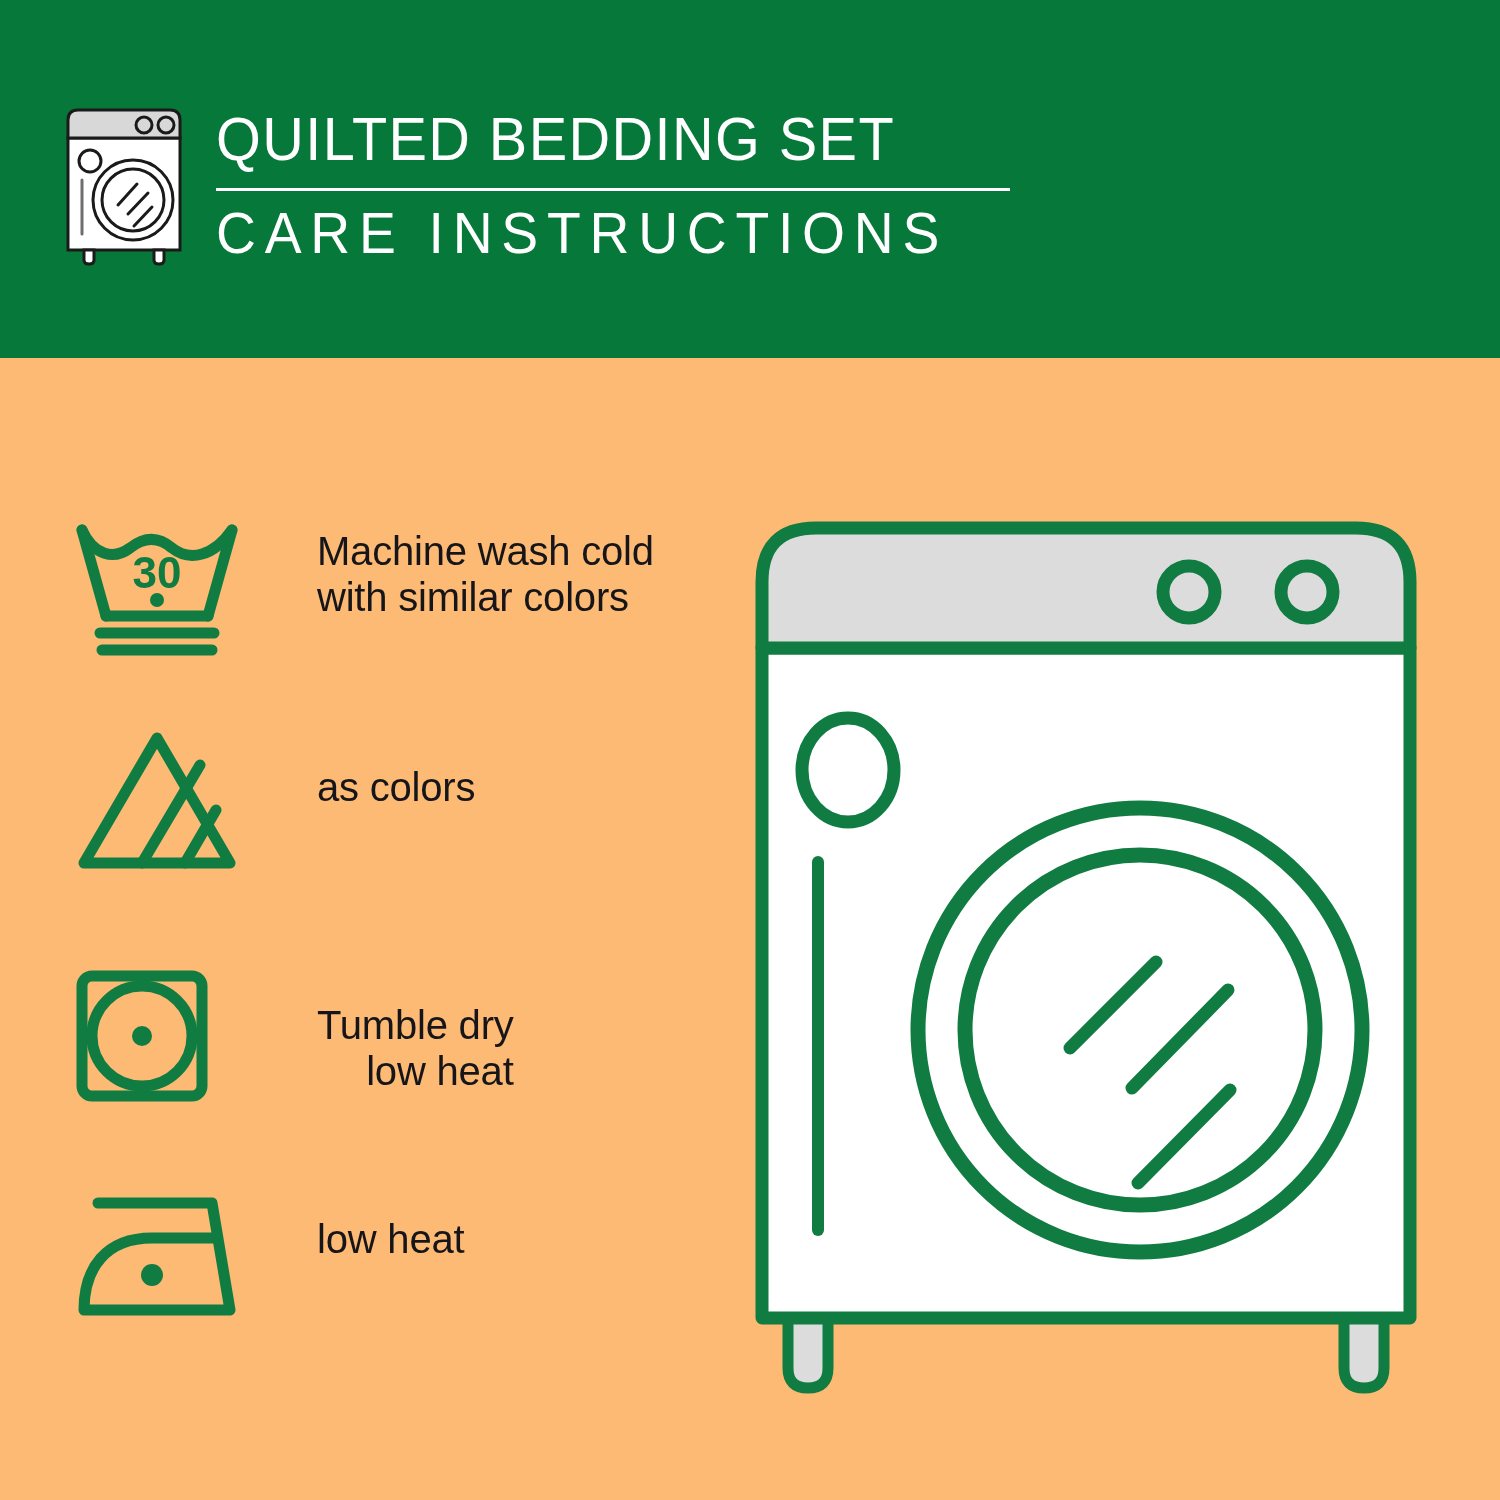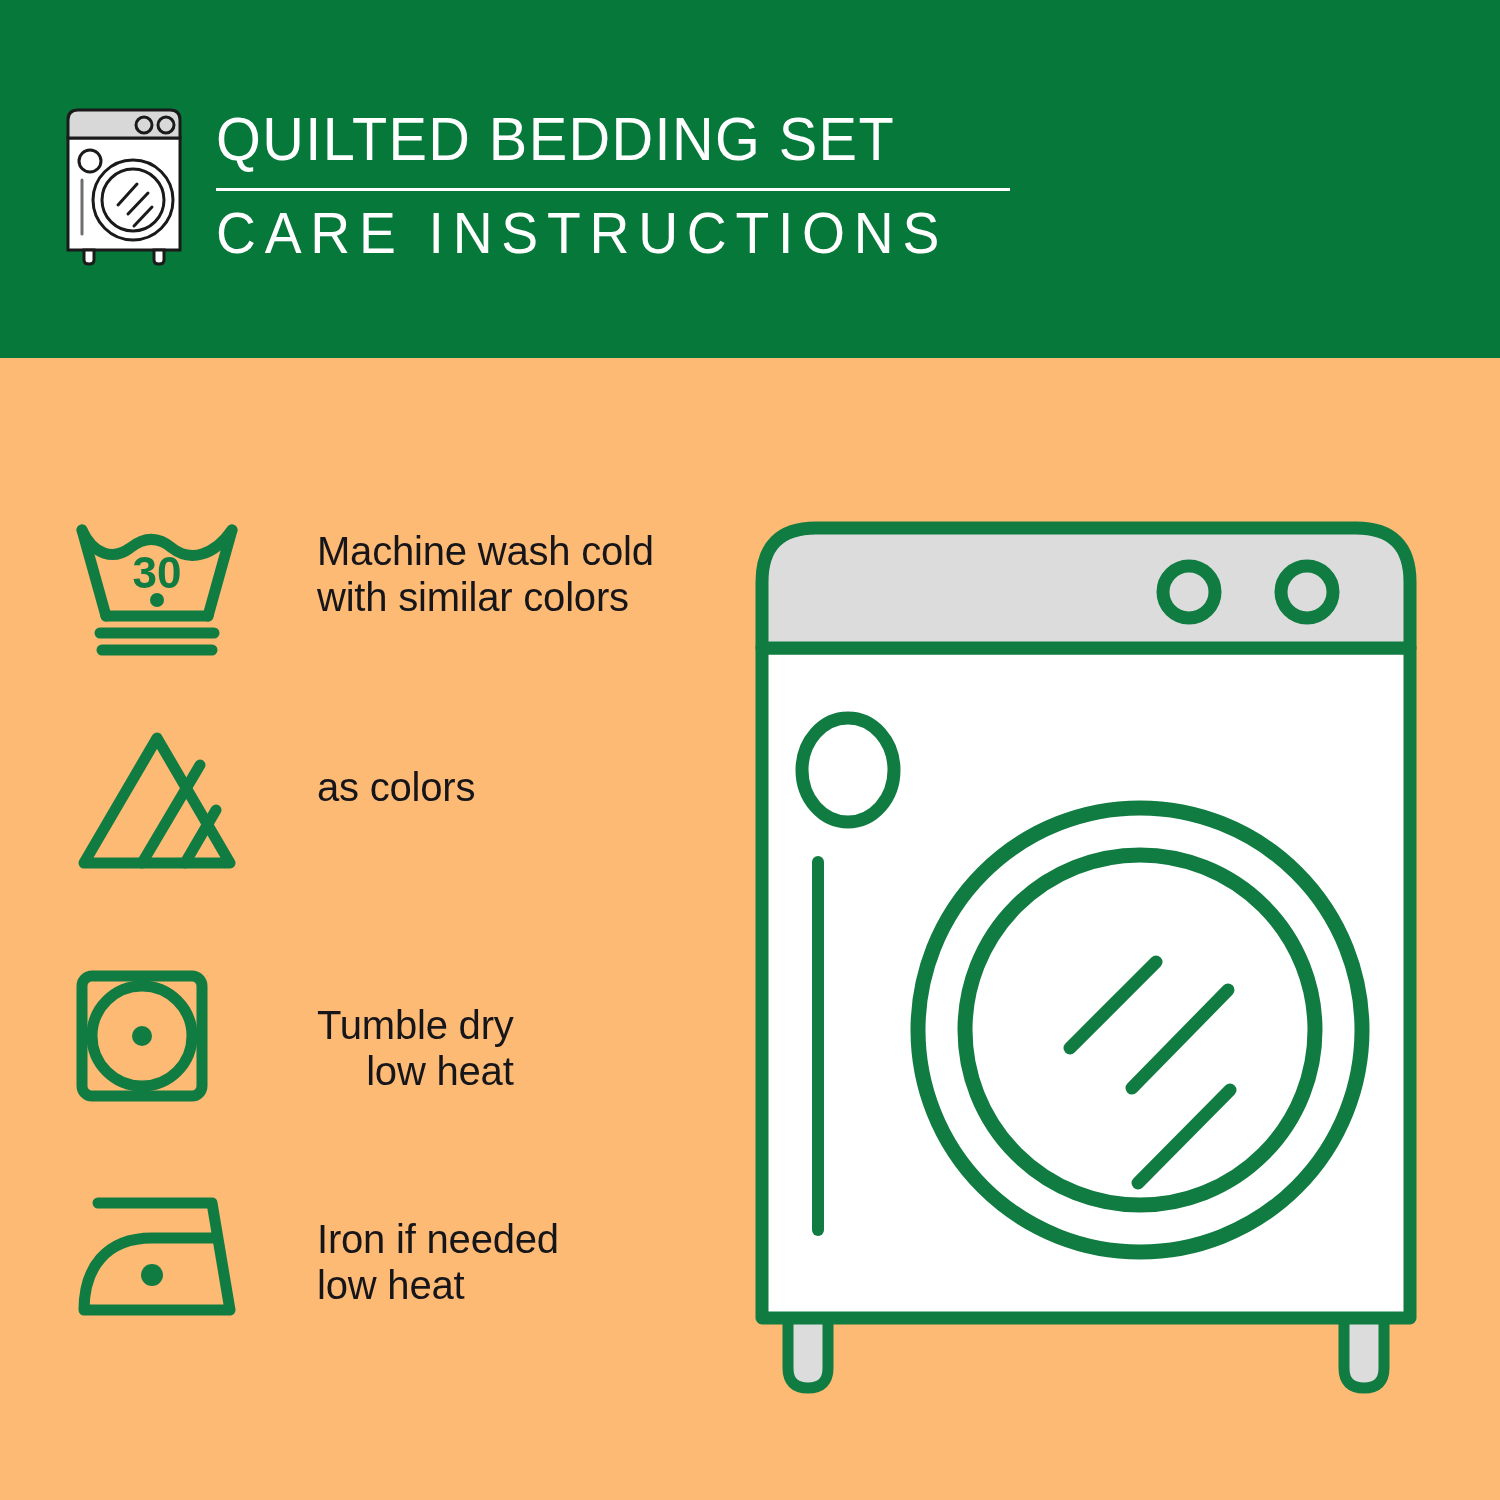--- a/index.html
+++ b/index.html
@@ -222,21 +222,20 @@
     <div class="care-row" id="row-iron">
       <div class="care-symbol">
         <svg viewBox="0 0 175 130" width="175" height="130" xmlns="http://www.w3.org/2000/svg">
           <g fill="none" stroke="#107C41" stroke-width="11" stroke-linecap="round" stroke-linejoin="round">
             <path d="M26 13 L140 13 L158 120 L12 120 C12 78 34 48 80 48 L146 48"></path>
           </g>
           <circle cx="80" cy="85" r="11" fill="#107C41"></circle>
         </svg>
       </div>
       <div class="care-text">
-        <span class="ln">Iron if needed</span>
         <span class="ln">low heat</span>
       </div>
     </div>
 
   </div>
 
   <div id="machine-illustration">
     <svg viewBox="0 0 740 970" width="740" height="970" xmlns="http://www.w3.org/2000/svg">
 
       <g>

